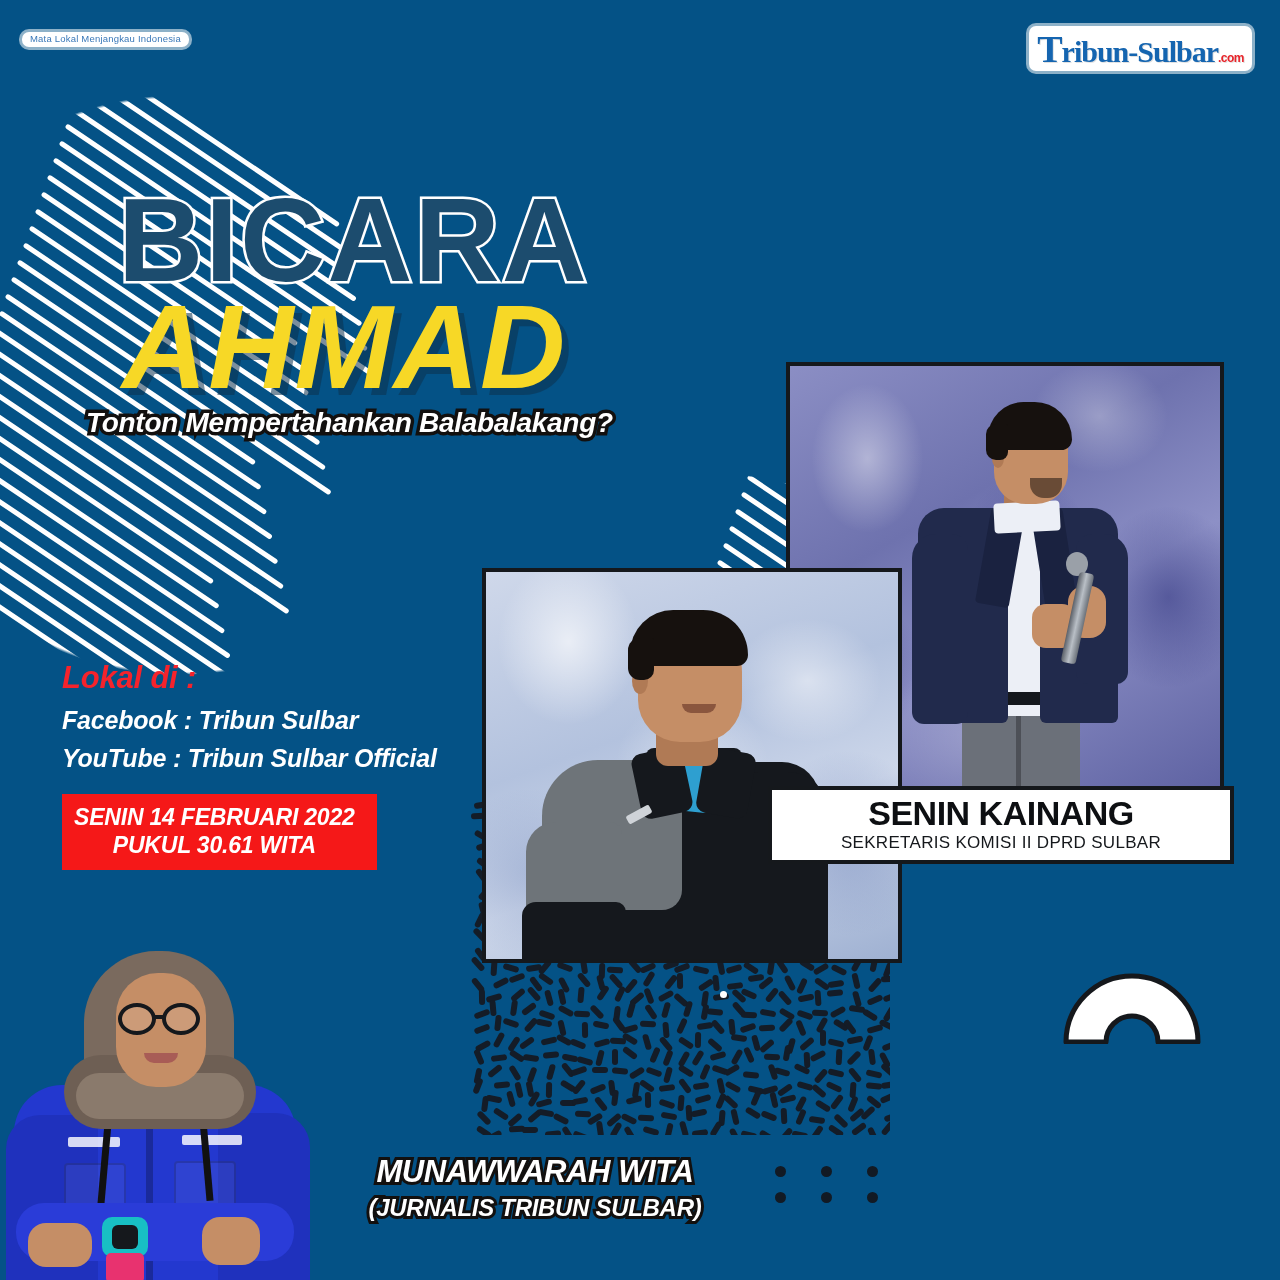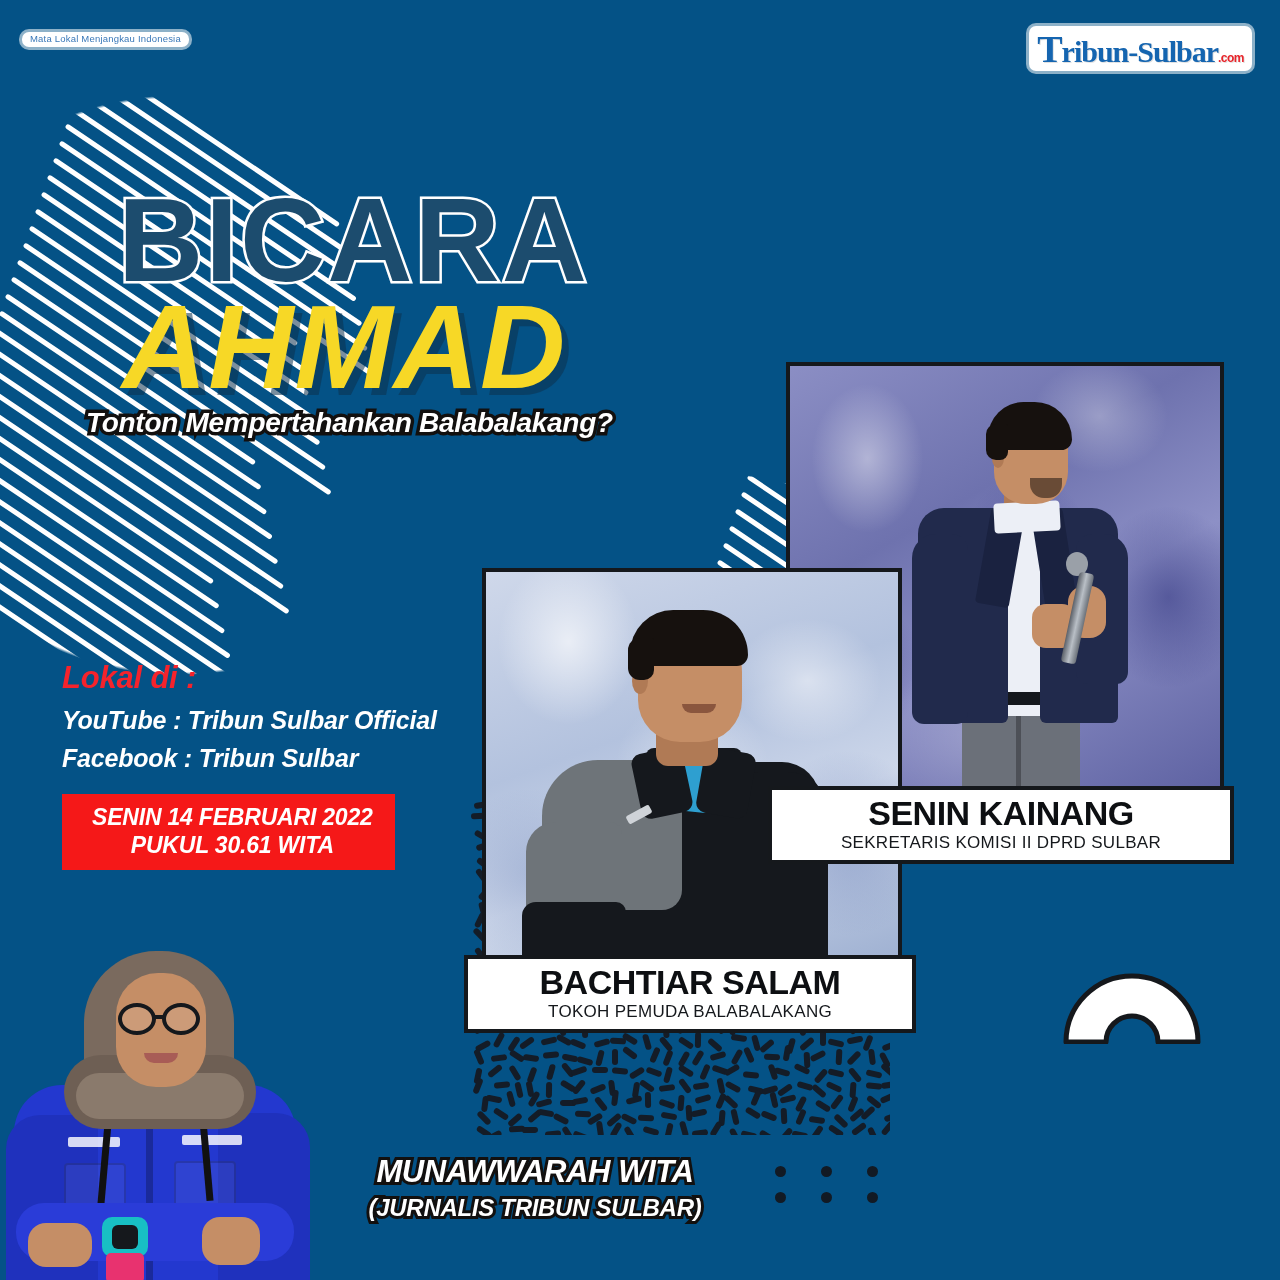--- a/index.html
+++ b/index.html
@@ -96,21 +96,21 @@
   .watch-h{
     font-size:31px; font-weight:bold; font-style:italic; color:#f5232c;
     letter-spacing:-.2px; margin-bottom:10px;
   }
   .watch-l{
     font-size:25px; font-weight:bold; font-style:italic; color:#ffffff;
     letter-spacing:-.2px; margin-bottom:9px; white-space:nowrap;
   }
   .date-box{
     margin-top:12px; background:#f51818; color:#ffffff; display:inline-block;
-    padding:9px 22px 11px 30px; text-align:center;
+    padding:9px 22px 11px 12px; text-align:center;
   }
   .date-box div{
     font-size:23px; font-weight:bold; font-style:italic; letter-spacing:-.2px;
     line-height:1.22; white-space:nowrap;
   }
 
   
   .pcard{ position:absolute; border:4px solid #15181c; overflow:hidden; z-index:5; }
   .pcard .bg{ position:absolute; inset:0; }
 
@@ -848,22 +848,22 @@
   </div>
 
   <div class="headline">
     <div class="t-bicara">BICARA</div>
     <div class="t-sulbar">AHMAD</div>
     <div class="t-sub">Tonton Mempertahankan Balabalakang?</div>
   </div>
 
   <div class="watch">
     <div class="watch-h">Lokal di :</div>
+    <div class="watch-l">Facebook : Tribun Sulbar</div>
     <div class="watch-l">YouTube  : Tribun Sulbar Official</div>
-    <div class="watch-l">Facebook : Tribun Sulbar</div>
     <div class="date-box">
       <div>SENIN 14 FEBRUARI  2022</div>
       <div>PUKUL 30.61 WITA</div>
     </div>
   </div>
 
   <div class="pcard" style="left:786px; top:362px; width:438px; height:428px;">
     <div class="bg bg-purple"></div>
 
     <div class="fig" style="left:0; top:0; right:0; bottom:0;">
@@ -936,24 +936,20 @@
 
       <div class="fig sk2" style="left:146px; top:96px; width:16px; height:26px; border-radius:50%;"></div>
 
       <div class="fig hair" style="left:144px; top:38px; width:118px; height:56px; border-radius:54px 56px 14px 12px;"></div>
       <div class="fig hair" style="left:142px; top:66px; width:26px; height:42px; border-radius:12px 2px 10px 12px;"></div>
 
       <div class="fig" style="left:196px; top:132px; width:34px; height:9px; background:rgba(90,40,30,.55); border-radius:0 0 12px 12px;"></div>
     </div>
   </div>
 
-  <div class="plate" style="left:464px; top:955px; width:452px;">
-    <div class="nm">BACHTIAR SALAM</div>
-    <div class="rl">TOKOH PEMUDA BALABALAKANG</div>
-  </div>
 
   <div class="arch">
     <svg width="140" height="78" viewBox="0 0 140 78">
       <path d="M4 76 A66 66 0 0 1 136 76 L96 76 A26 26 0 0 0 44 76 Z" fill="#ffffff" stroke="#15181c" stroke-width="5" stroke-linejoin="round"></path>
     </svg>
   </div>
 
   <div class="dotgrid">
     <b></b>
       <b></b>

